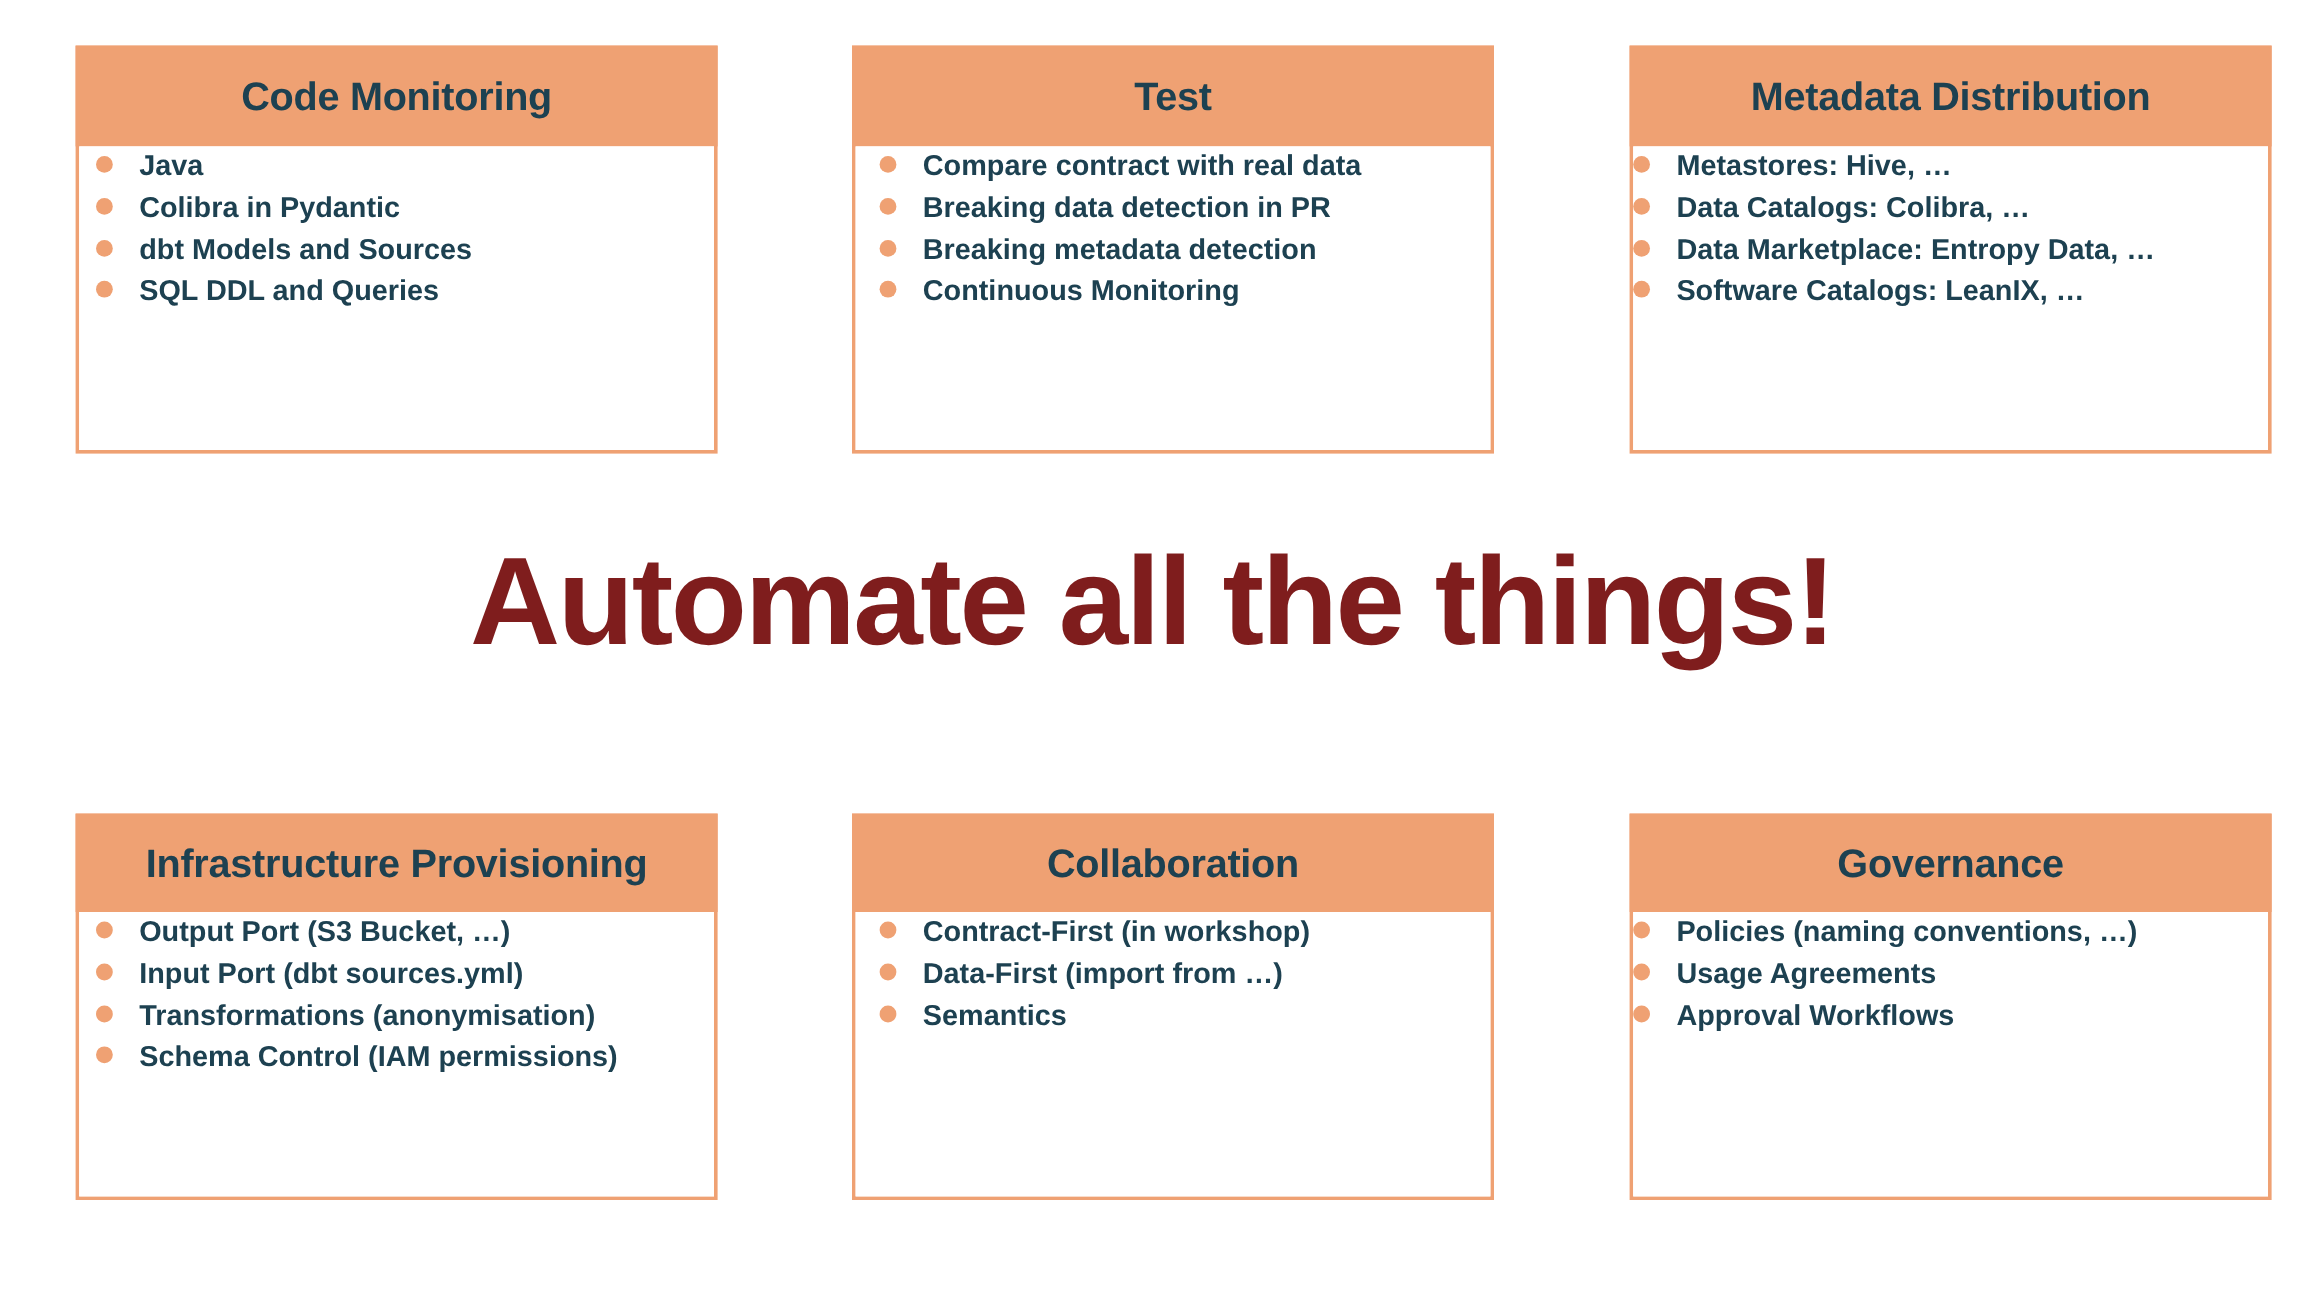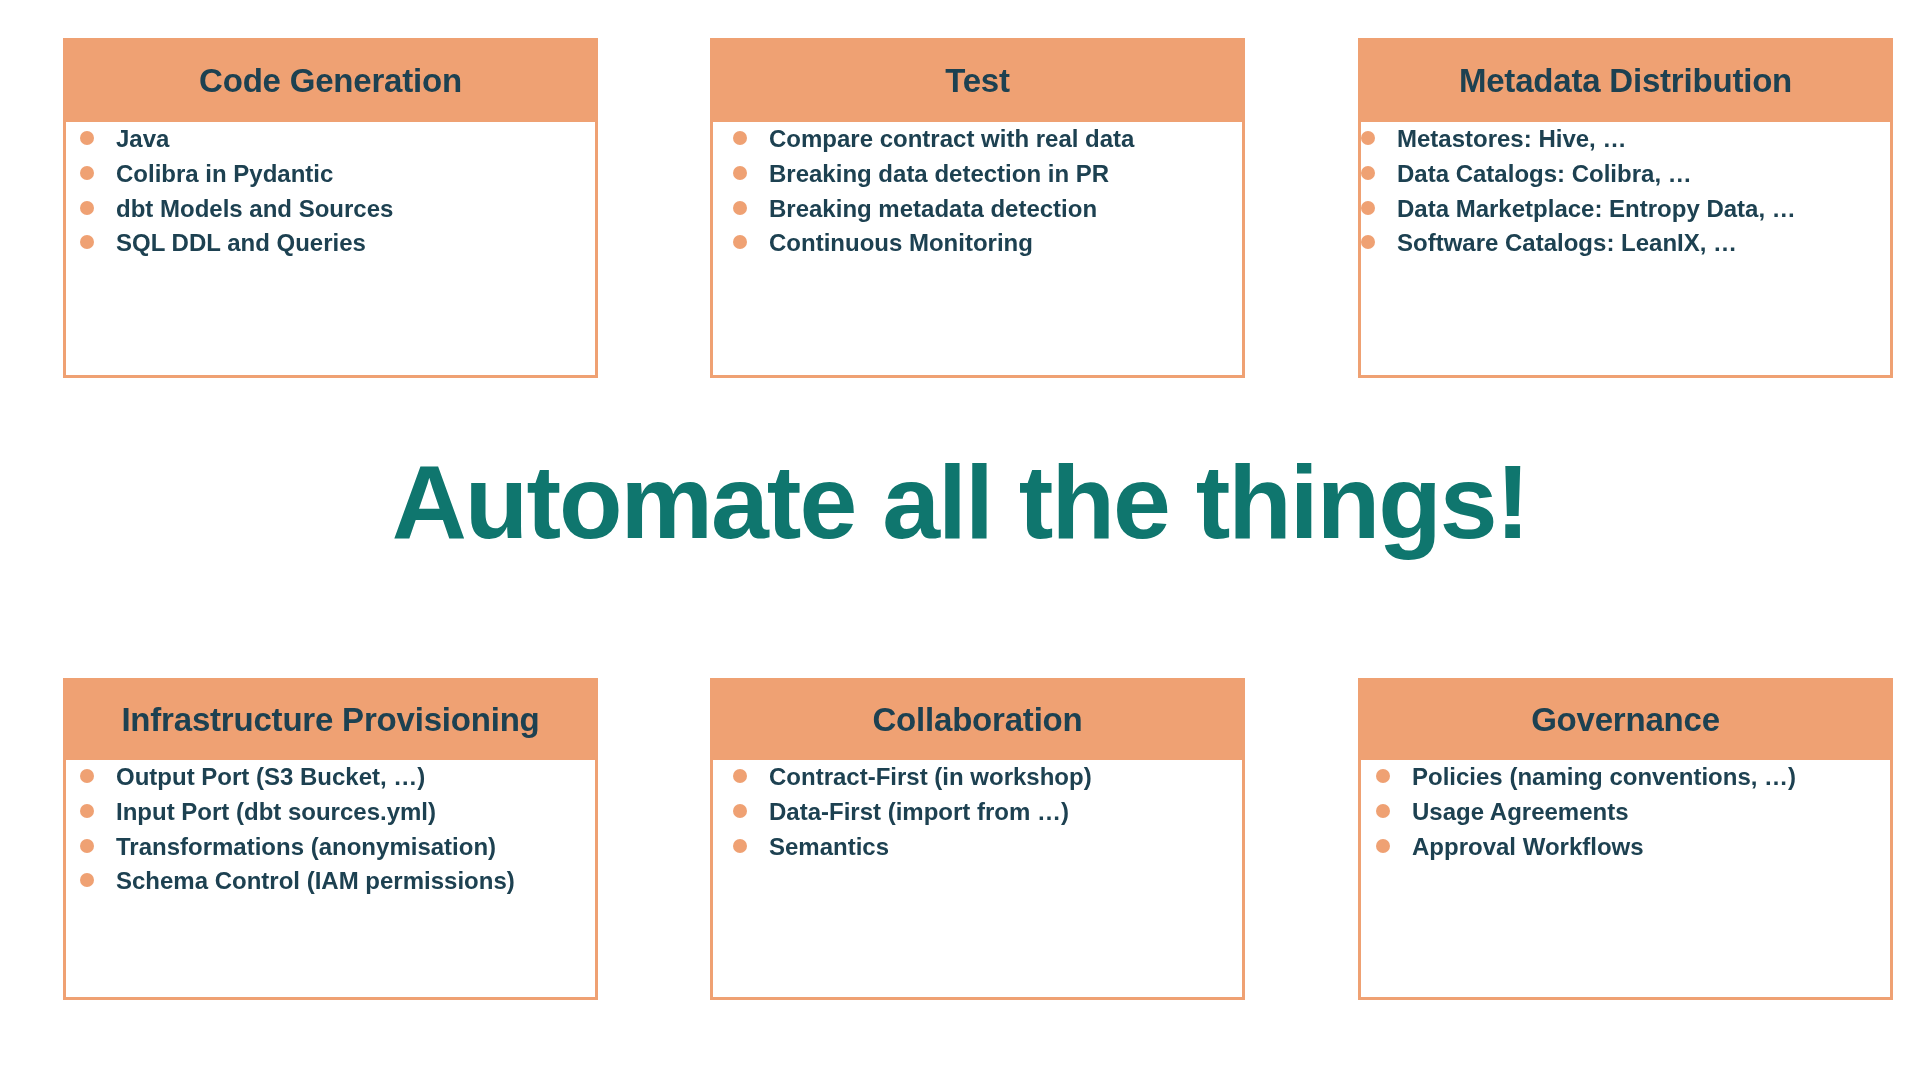--- a/index.html
+++ b/index.html
@@ -98,45 +98,45 @@
     position: relative;
     top: -2px;
   }
 
   
   .pad-a .bullet-list { padding-left: 14px; }   
   .pad-b .bullet-list { padding-left: 20px; }   
   .pad-c .bullet-list { }   
   .pad-d .bullet-list { padding-left: 14px; }   
   .pad-e .bullet-list { padding-left: 20px; }   
-  .pad-f .bullet-list { padding-left: 15px; }   
+  .pad-f .bullet-list { }   
 
   
   .headline {
     position: absolute;
     top: 448px;
     left: 0;
     width: 1920px;
     text-align: center;
-    color: #0f766e;
+    color: #7f1d1d;
     font-family: "Liberation Sans", sans-serif;
     font-weight: bold;
     font-size: 104px;
     letter-spacing: -2px;
     line-height: 1.05;
   }
 </style>
 </head>
 <body>
 
 <div class="row top">
 
   <div class="col c1">
     <div class="card h-top">
-      <div class="card-header">Code Generation</div>
+      <div class="card-header">Code Monitoring</div>
       <div class="card-body pad-a">
         <ul class="bullet-list">
           <li>
             <span class="bullet-dot"></span>
             <span>Java</span>
           </li>
           <li>
             <span class="bullet-dot"></span>
             <span>Colibra in Pydantic</span>
           </li>

